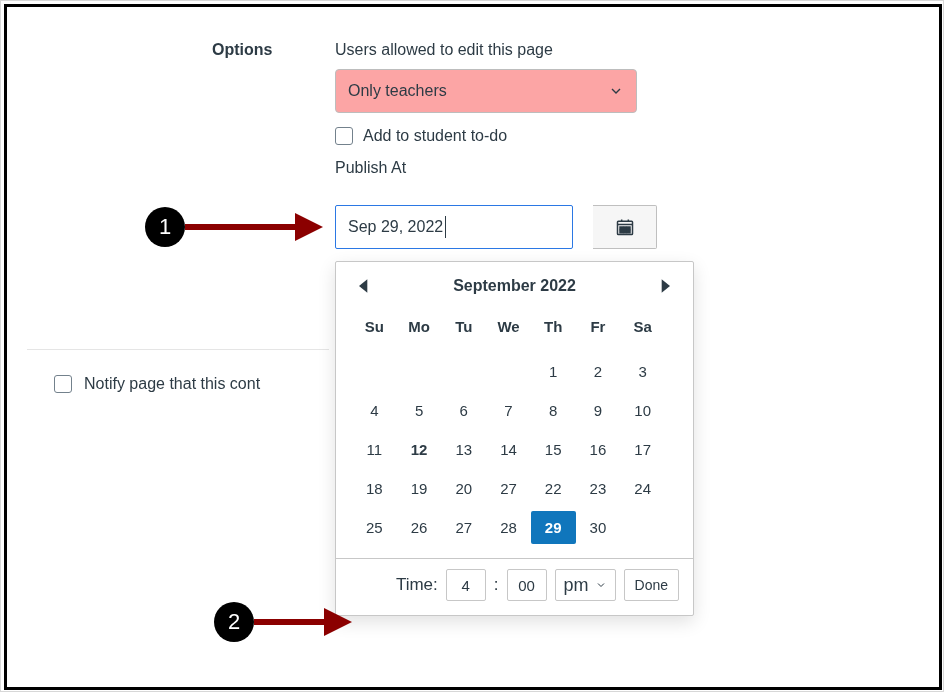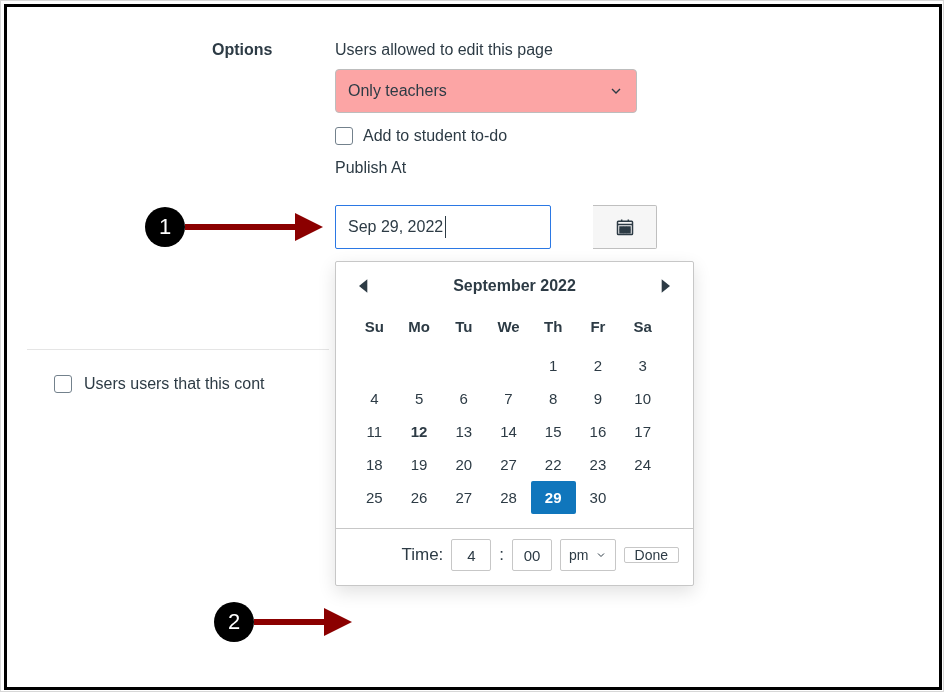--- a/index.html
+++ b/index.html
@@ -65,21 +65,21 @@
       background: #fff;
     }
     .publish-label {
       position: absolute;
       left: 328px; top: 152px;
       color: #2d3b45;
     }
     .publish-input {
       position: absolute;
       left: 328px; top: 198px;
-      width: 216px; height: 44px;
+      width: 238px; height: 44px;
       border: 1.5px solid #2b78e4;
       border-radius: 2px;
       background: #fff;
       display: flex;
       align-items: center;
       padding: 0 12px;
       color: #2d3b45;
     }
     .caret {
       display: inline-block;
@@ -135,20 +135,21 @@
       color: #2d3b45;
     }
     .arrow-btn {
       width: 20px; height: 20px;
       cursor: pointer;
     }
     .dp-grid {
       display: grid;
       grid-template-columns: repeat(7, 1fr);
       padding: 4px 28px 14px 16px;
+      row-gap: 6px;
     }
     .dp-dayname {
       text-align: center;
       font-weight: 700;
       color: #2d3b45;
       font-size: 15px;
       padding: 8px 0 14px 0;
     }
     .dp-cell {
       text-align: center;
@@ -187,26 +188,26 @@
     }
     .colon {
       font-size: 17px;
     }
     .ampm-select {
       height: 32px;
       border: 1px solid #c7c7c7;
       border-radius: 2px;
       display: flex; align-items: center; gap: 6px;
       padding: 0 8px;
-      font-size: 14px;
+      font-size: 18px;
       cursor: pointer;
       background: #fff;
     }
     .done-btn {
-      height: 16px;
+      height: 32px;
       border: 1px solid #c7c7c7;
       border-radius: 2px;
       padding: 0 10px;
       display: flex; align-items: center;
       font-size: 14px;
       cursor: pointer;
       background: #fff;
     }
     
     .ann {
@@ -274,21 +275,21 @@
         <rect x="6" y="16" width="3" height="3" fill="#2d3b45"></rect>
         <rect x="10.5" y="16" width="3" height="3" fill="#2d3b45"></rect>
         <rect x="15" y="16" width="3" height="3" fill="#2d3b45"></rect>
       </svg>
     </div>
 
     <div class="divider"></div>
 
     <div class="notify-row">
       <div class="checkbox"></div>
-      <span>Users users that this cont</span>
+      <span>Notify page that this cont</span>
     </div>
 
     <div class="datepicker">
       <div class="dp-header">
         <svg class="arrow-btn" viewBox="0 0 24 24" fill="#2d3b45">
             <polygon points="16,4 6,12 16,20"></polygon>
           </svg>
         <span class="dp-title">September 2022</span>
         <svg class="arrow-btn" viewBox="0 0 24 24" fill="#2d3b45">
             <polygon points="8,4 18,12 8,20"></polygon>

